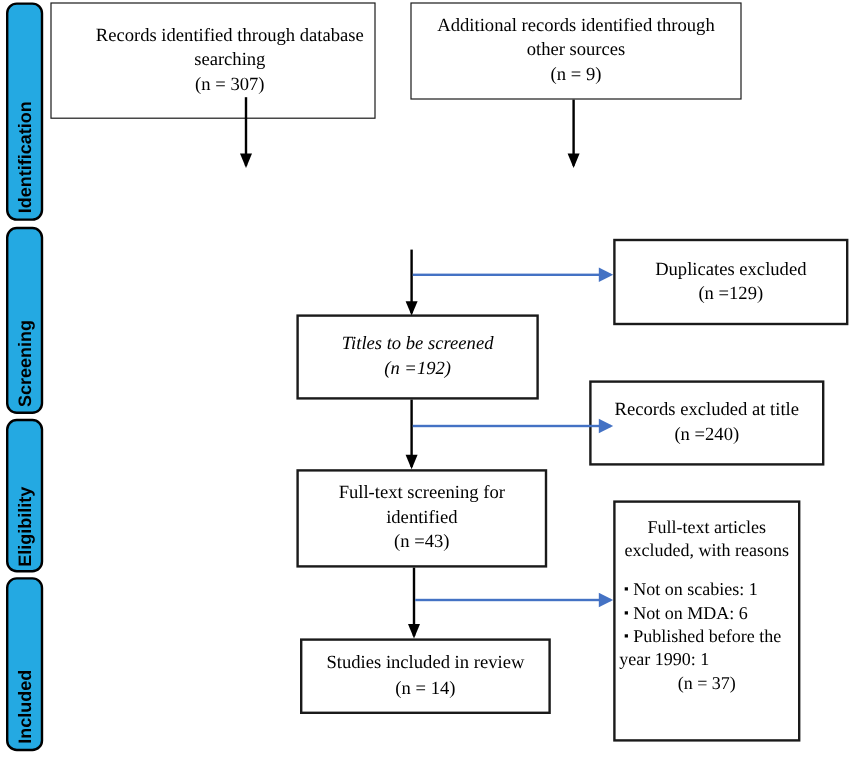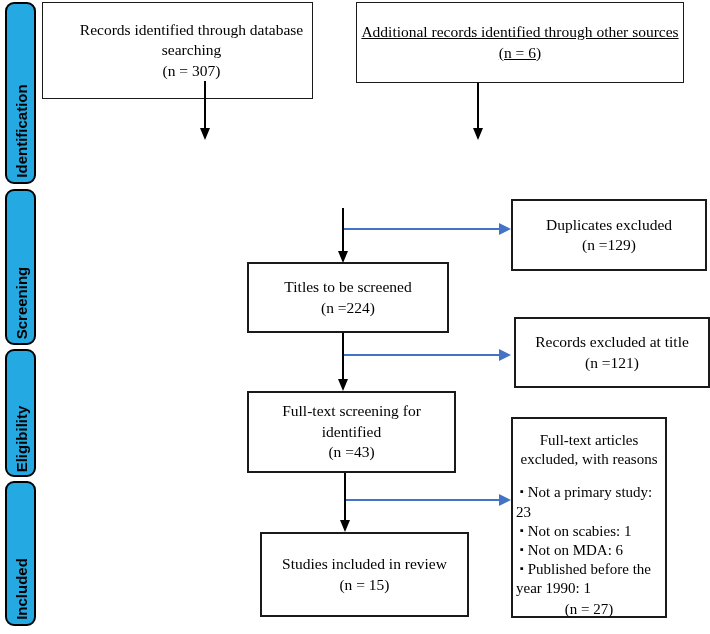--- a/index.html
+++ b/index.html
@@ -63,60 +63,59 @@
     <span class="stage-label" style="top:88px;">Eligibility</span>
   </div>
   <div class="stage-seg" style="top:481px;height:145px;">
     <span class="stage-label" style="top:106px;">Included</span>
   </div>
 
   <div class="box thin" style="left:42px;top:2px;width:271px;height:97px;padding-left:32px;">
     <div>Records identified through database searching</div>
     <div>(n = 307)</div>
   </div>
-  <div class="box thin" style="left:356px;top:2px;width:328px;height:81px;text-decoration:underline;">
+  <div class="box thin" style="left:342px;top:2px;width:276px;height:81px;">
     <div>Additional records identified through other sources</div>
-    <div>(n = 6)</div>
+    <div>(n = 9)</div>
   </div>
 
 
   <div class="box" style="left:511px;top:199px;width:196px;height:72px;">
     <div>Duplicates excluded</div>
     <div>(n =129)</div>
   </div>
 
-  <div class="box" style="left:247px;top:262px;width:202px;height:71px;">
+  <div class="box" style="left:247px;top:262px;width:202px;height:71px;font-style:italic;">
     <div>Titles to be screened</div>
-    <div>(n =224)</div>
+    <div>(n =192)</div>
   </div>
 
-  <div class="box" style="left:514px;top:317px;width:196px;height:71px;">
+  <div class="box" style="left:491px;top:317px;width:196px;height:71px;">
     <div>Records excluded at title</div>
-    <div>(n =121)</div>
+    <div>(n =240)</div>
   </div>
 
   <div class="box" style="left:247px;top:391px;width:209px;height:82px;">
     <div>Full-text screening for identified</div>
     <div>(n =43)</div>
   </div>
 
   <div class="box reasons" style="left:511px;top:417px;width:156px;height:201px;">
     <div class="reasons-title">Full-text articles excluded, with reasons</div>
     <div class="reasons-list">
-        <div class="reason-item"><span class="bullet">▪</span> Not a primary study: 23</div>
         <div class="reason-item"><span class="bullet">▪</span> Not on scabies: 1</div>
         <div class="reason-item"><span class="bullet">▪</span> Not on MDA: 6</div>
         <div class="reason-item"><span class="bullet">▪</span> Published before the year 1990: 1</div>
       </div>
-    <div class="reasons-n">(n = 27)</div>
+    <div class="reasons-n">(n = 37)</div>
   </div>
 
-  <div class="box" style="left:260px;top:532px;width:209px;height:85px;">
+  <div class="box" style="left:250px;top:532px;width:209px;height:63px;">
     <div>Studies included in review</div>
-    <div>(n = 15)</div>
+    <div>(n = 14)</div>
   </div>
 
   <div class="arrow-v" style="left:204px;top:81px;height:57px;">
       <i class="head-down"></i>
     </div>
   <div class="arrow-v" style="left:477px;top:83px;height:55px;">
       <i class="head-down"></i>
     </div>
   <div class="arrow-v" style="left:342px;top:208px;height:53px;">
       <i class="head-down"></i>

